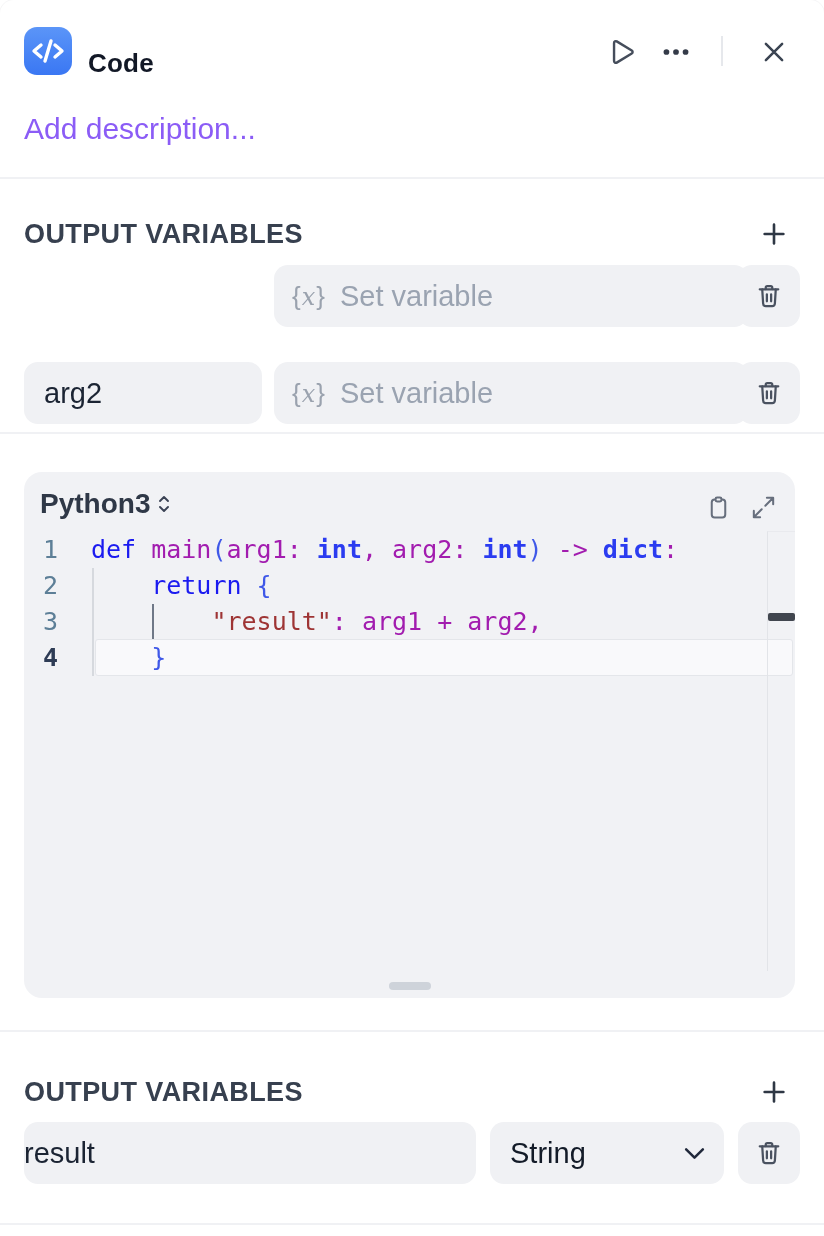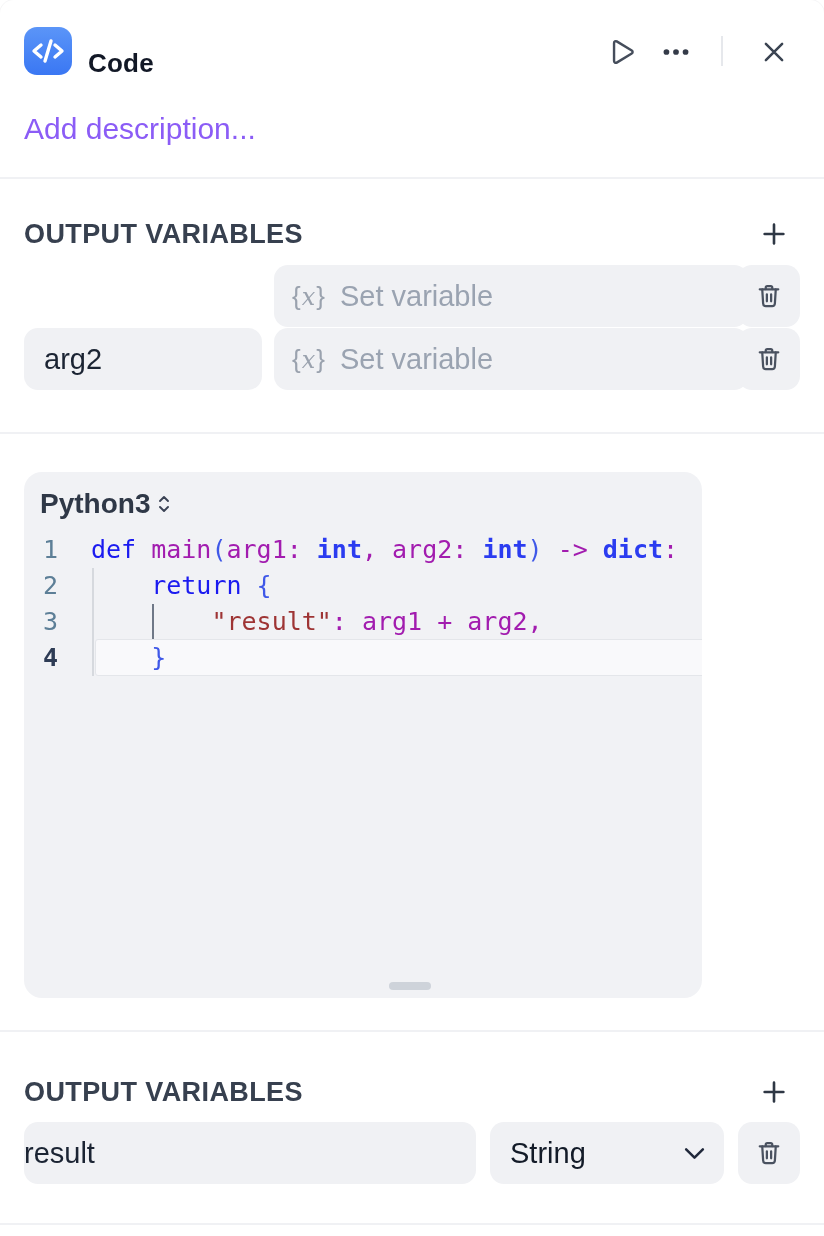--- a/index.html
+++ b/index.html
@@ -26,21 +26,21 @@
   .var-row{position:absolute;left:24px;width:776px;height:62px;}
   .field{background:#f0f1f4;border-radius:14px;height:62px;box-sizing:border-box;display:flex;align-items:center;}
   .name-field{position:absolute;left:0;top:0;width:238px;padding-left:20px;font-size:29px;color:#1b2433;}
   .set-field{position:absolute;left:250px;top:0;width:474px;padding-left:18px;}
   .vx-icon{font-size:26px;color:#9aa2ae;letter-spacing:1px;white-space:nowrap;}
   .vx-icon i{font-style:italic;font-family:"DejaVu Serif",serif;font-size:24px;}
   .set-placeholder{margin-left:14px;font-size:29px;color:#9aa3b1;}
   .trash-btn{position:absolute;left:714px;top:0;width:62px;height:62px;border:none;padding:0;background:#f0f1f4;border-radius:14px;display:flex;align-items:center;justify-content:center;cursor:pointer;}
 
   
-  .code-panel{position:absolute;left:24px;top:472px;width:678px;height:526px;background:#f1f2f5;border-radius:18px;overflow:hidden;}
+  .code-panel{position:absolute;left:24px;top:472px;width:771px;height:526px;background:#f1f2f5;border-radius:18px;overflow:hidden;}
   .lang-select{position:absolute;left:16px;top:16px;display:flex;align-items:center;gap:6px;background:none;border:none;padding:0;cursor:pointer;}
   .lang-label{font-size:28px;font-weight:700;color:#2f3847;}
   .code-tool{position:absolute;top:20px;width:30px;height:30px;background:none;border:none;padding:0;display:flex;align-items:center;justify-content:center;cursor:pointer;}
   .code-tool.copy{left:679px;}
   .code-tool.expand{left:724px;}
 
   .code-area{position:absolute;left:0;top:60px;width:771px;height:430px;font-family:"DejaVu Sans Mono",monospace;font-size:25px;}
   .active-line{position:absolute;left:71px;top:167px;width:698px;height:37px;background:rgba(255,255,255,.55);border:1.5px solid #e4e6ea;border-radius:3px;box-sizing:border-box;}
   .code-line{position:absolute;left:0;width:771px;height:36px;line-height:36px;}
   .ln{position:absolute;left:0;top:0;width:34px;text-align:right;color:#5d7f97;}
@@ -119,21 +119,21 @@
         <g fill="none" stroke="#4a5260" stroke-width="1.8" stroke-linecap="round" stroke-linejoin="round">
           <path d="M4.6 6.6 h14.8"></path>
           <path d="M9.4 6.4 V5.2 a1.2 1.2 0 0 1 1.2-1.2 h2.8 a1.2 1.2 0 0 1 1.2 1.2 V6.4"></path>
           <path d="M6.6 6.8 l.7 11.2 a2.2 2.2 0 0 0 2.2 2.1 h5 a2.2 2.2 0 0 0 2.2-2.1 l.7-11.2"></path>
           <path d="M10.3 10.6 v5.6 M13.7 10.6 v5.6"></path>
         </g>
       </svg>
     </button>
   </div>
 
-  <div class="var-row" style="top: 328px;">
+  <div class="var-row" style="top: 362px;">
     <div class="field name-field">
           <span class="vname">arg2</span>
         </div>
     <div class="field set-field">
       <span class="vx-icon">{<i>x</i>}</span>
       <span class="set-placeholder vph">Set variable</span>
     </div>
     <button class="trash-btn">
       <svg width="30" height="30" viewBox="0 0 24 24">
         <g fill="none" stroke="#4a5260" stroke-width="1.8" stroke-linecap="round" stroke-linejoin="round">

